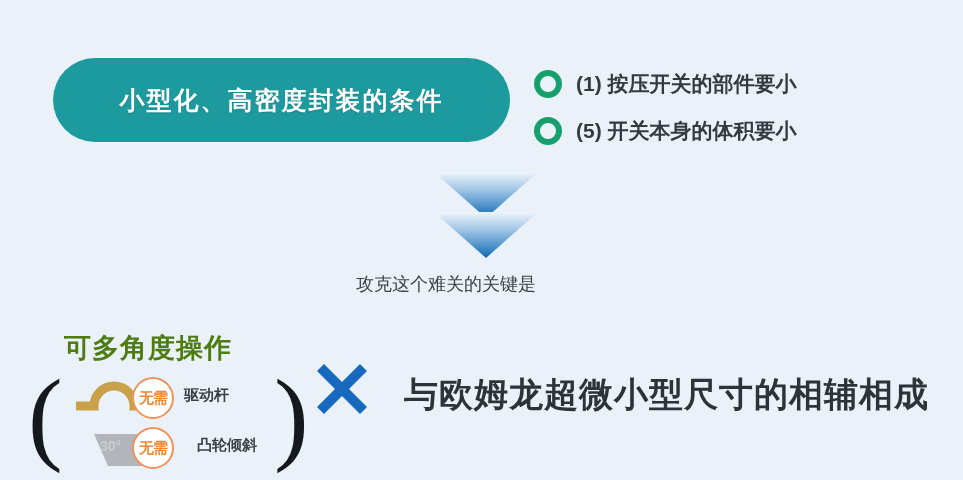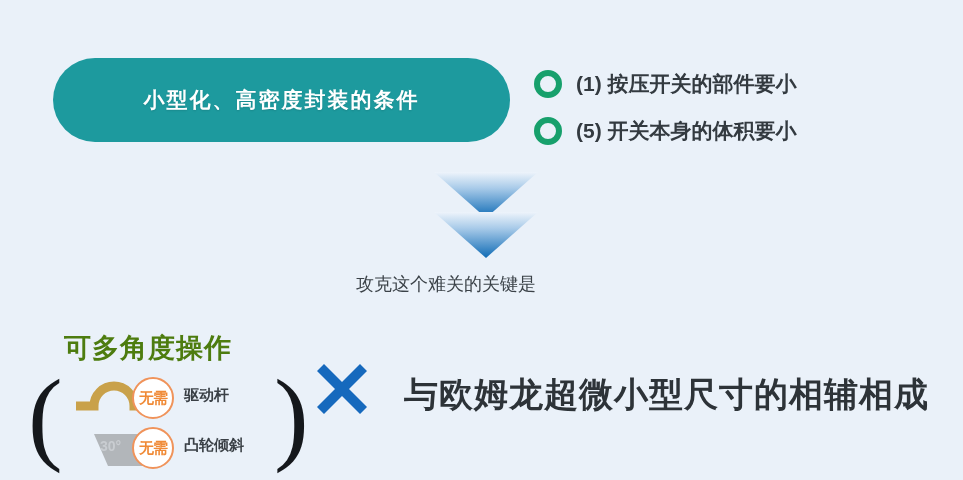--- a/index.html
+++ b/index.html
@@ -31,21 +31,21 @@
     height: 84px;
     border-radius: 42px;
     background: #1d9a9e;
     display: flex;
     align-items: center;
     justify-content: center;
     box-sizing: border-box;
   }
   .pill-label {
     color: #ffffff;
-    font-size: 21px;
+    font-size: 25px;
     font-weight: bold;
     letter-spacing: 2px;
     white-space: nowrap;
     text-shadow: 0 1px 2px rgba(0,0,0,.12);
   }
 
   
   .bullets {
     position: absolute;
     left: 534px;
@@ -123,21 +123,21 @@
   .paren-left  { left: 2px;   top: 34px; }
   .paren-right { left: 248px; top: 34px; }
 
   .feature {
     position: absolute;
     display: flex;
     align-items: center;
     height: 46px;
   }
   .feature-1 { left: 48px;  top: 42px; }
-  .feature-2 { left: 48px;  top: 92px; }
+  .feature-2 { left: 48px;  top: 92px; gap: 13px; }
 
   .glyph-box {
     position: relative;
     width: 104px;
     height: 46px;
     flex: 0 0 auto;
   }
   .badge {
     position: absolute;
     left: 58px;

